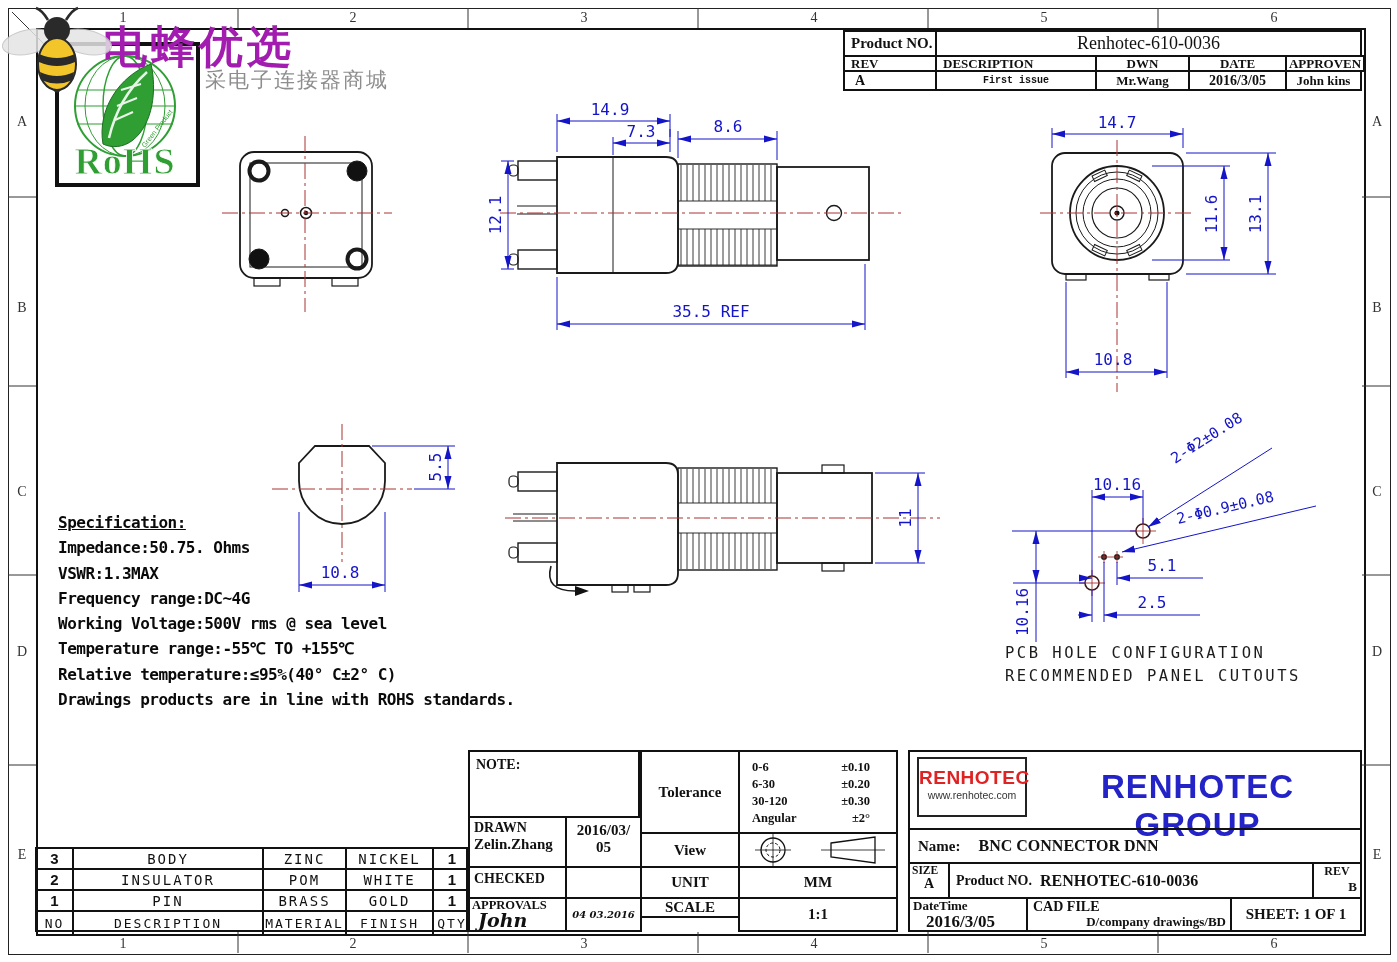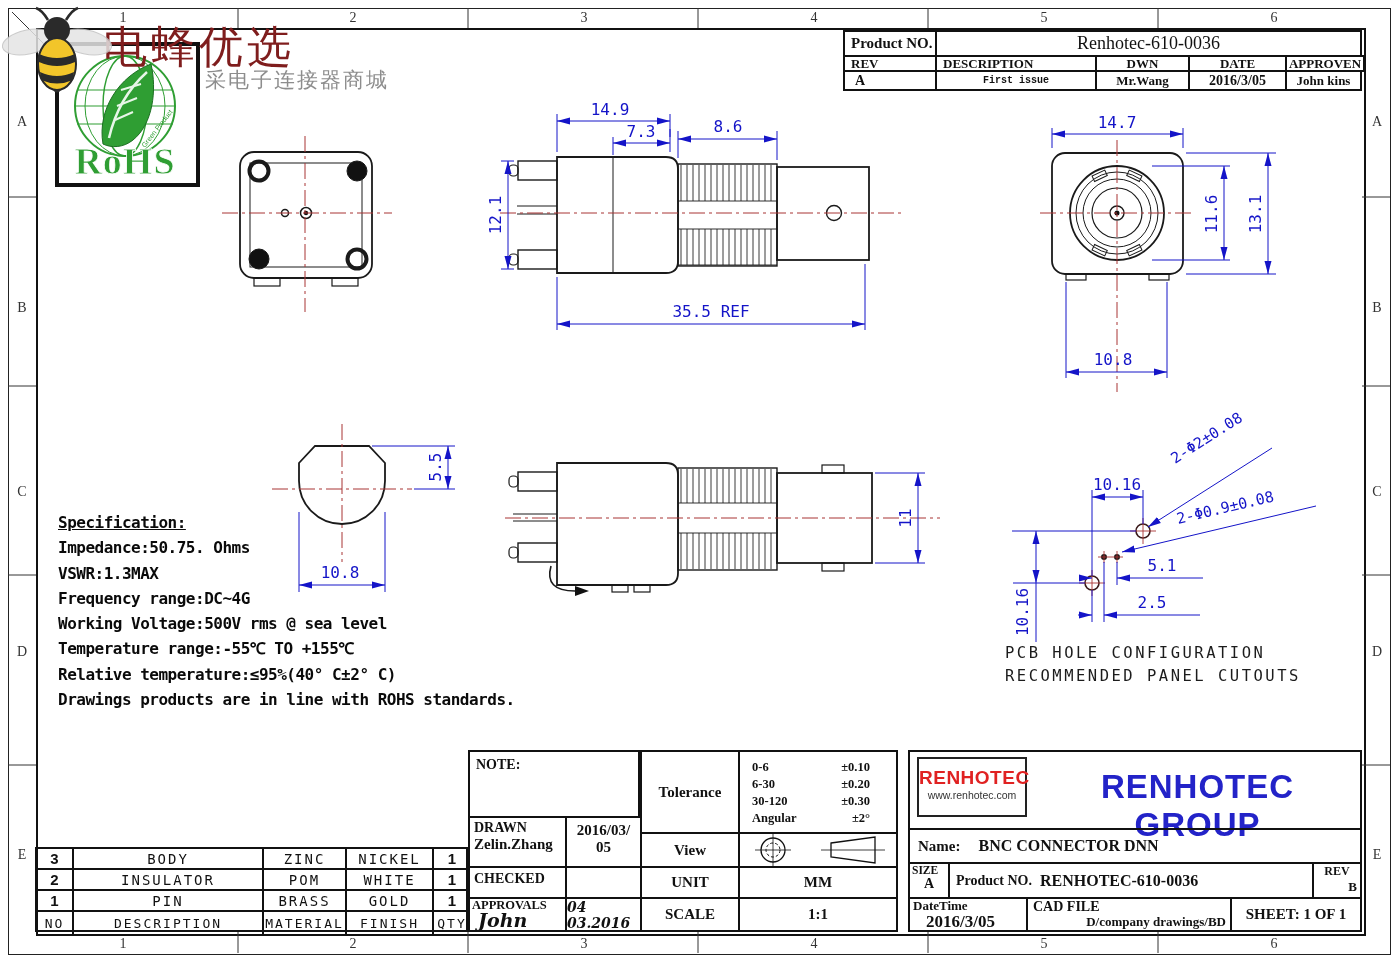--- a/index.html
+++ b/index.html
@@ -23,21 +23,21 @@
   
   .ptable{position:absolute;left:35px;top:847px;width:433px;height:85px;
           display:grid;grid-template-columns:37px 190px 83px 87px 36px;
           grid-template-rows:21px 21px 21px 22px;border:2px solid #111;box-sizing:border-box;}
   .ptable>div{border-right:2px solid #111;border-bottom:2px solid #111;
           display:flex;align-items:center;justify-content:center;box-sizing:border-box;
           font-family:"DejaVu Sans Mono",monospace;font-size:14px;letter-spacing:2px;color:#111;}
   .ptable>div:nth-child(5n){border-right:none;}
   .ptable>div:nth-last-child(-n+5){border-bottom:none;}
   .ptable .num{font-family:"Liberation Sans",sans-serif;font-weight:bold;font-size:15px;letter-spacing:0;}
-  .wm-brand{position:absolute;left:103px;top:18px;font-size:44px;font-weight:normal;color:#7f1d1d;
+  .wm-brand{position:absolute;left:103px;top:18px;font-size:44px;font-weight:bold;color:#a21caf;
             letter-spacing:4px;z-index:6;}
   .wm-tag{position:absolute;left:205px;top:66px;font-size:21px;color:#8d8d8d;letter-spacing:2px;z-index:4;}
   .tolrow{display:flex;justify-content:space-between;padding:0 26px 0 12px;
           font-family:"Liberation Serif",serif;font-weight:bold;font-size:12.5px;line-height:17px;}
   svg text{font-family:"DejaVu Sans Mono",monospace;fill:#1414c8;font-size:16px;text-anchor:middle;}
   svg text.capt{fill:#1c1c1c;text-anchor:start;letter-spacing:2.5px;font-size:15.5px;}
   svg text.lead{text-anchor:start;font-size:15px;}
 </style>
 </head>
 <body>
@@ -369,21 +369,21 @@
     </div>
     <div class="cell" style="left:468px;top:866px;width:99px;height:33px;padding:1px 4px;">
       <span class="lab" style="font-size:14px;">CHECKED</span>
     </div>
     <div class="cell" style="left:565px;top:866px;width:77px;height:33px;"></div>
     <div class="cell" style="left:468px;top:897px;width:99px;height:35px;padding:0 2px;overflow:hidden;">
       <div class="lab" style="font-size:12.5px;line-height:13px;">APPROVALS</div>
       <div class="script" style="font-size:19px;margin-top:-3px;margin-left:6px;">John Kine</div>
     </div>
     <div class="cell" style="left:565px;top:897px;width:77px;height:35px;display:flex;align-items:center;justify-content:center;">
-      <span class="script" style="font-size:14px;">04 03.2016</span>
+      <span class="script" style="font-size:10px;">04 03.2016</span>
     </div>
     <div class="cell" style="left:640px;top:750px;width:100px;height:84px;display:flex;align-items:center;justify-content:center;">
       <span class="lab" style="font-size:15px;">Tolerance</span>
     </div>
     <div class="cell" style="left:738px;top:750px;width:160px;height:84px;padding-top:7px;">
       <div class="tolrow">
           <span>0-6</span>
           <span>±0.10</span>
         </div>
       <div class="tolrow">
@@ -410,21 +410,21 @@
         <path d="M88,9 L132,3 L132,29 L88,23 Z" fill="none" stroke="#111" stroke-width="1.3"></path>
         <path d="M78,16 H142" stroke="#111" stroke-width="0.8"></path>
       </svg>
     </div>
     <div class="cell" style="left:640px;top:866px;width:100px;height:33px;display:flex;align-items:center;justify-content:center;">
       <span class="lab" style="font-size:15px;">UNIT</span>
     </div>
     <div class="cell" style="left:738px;top:866px;width:160px;height:33px;display:flex;align-items:center;justify-content:center;">
       <span class="lab" style="font-size:15px;">MM</span>
     </div>
-    <div class="cell" style="left:640px;top:897px;width:100px;height:35px;display:flex;align-items:center;justify-content:center;">
+    <div class="cell" style="left:640px;top:897px;width:100px;height:21px;display:flex;justify-content:center;">
       <span class="lab" style="font-size:15px;">SCALE</span>
     </div>
     <div class="cell" style="left:738px;top:897px;width:160px;height:35px;display:flex;align-items:center;justify-content:center;text-align:right;">
       <span class="lab" style="font-size:15px;">1:1</span>
     </div>
   </div>
 
   <div>
     <div class="cell" style="left:908px;top:750px;width:454px;height:80px;"></div>
     <div class="abs" style="left:917px;top:757px;width:110px;height:60px;border:2px solid #222;box-sizing:border-box;text-align:center;background:#fff;">

